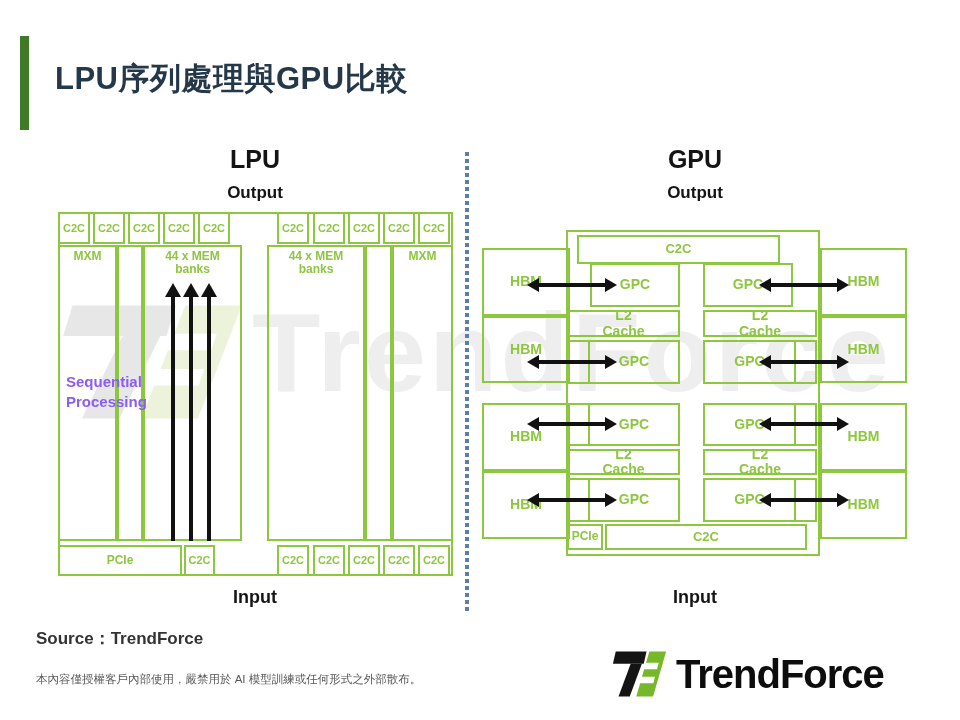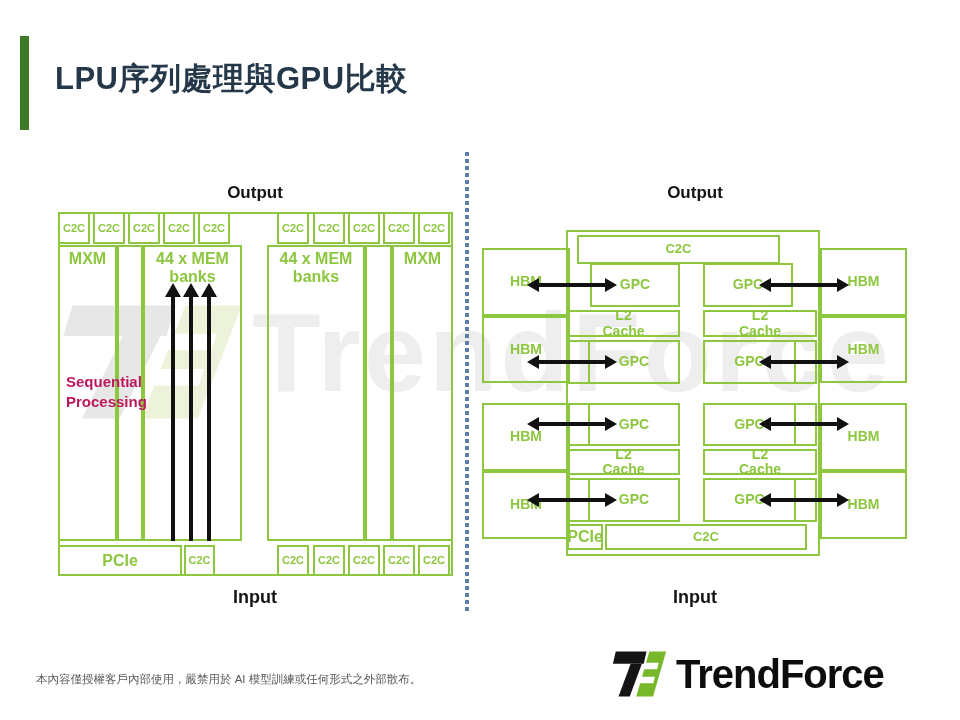--- a/index.html
+++ b/index.html
@@ -15,21 +15,21 @@
   .wm { z-index:0; }
   .wm-text { left:252px; top:288px; font-size:112px; font-weight:bold; color:#eeeeee; letter-spacing:3px; }
   .wm-mark { left:60px; top:296px; width:188px; height:132px; }
 
   
   .gbox { position:absolute; box-sizing:border-box; border:2px solid #8dc63f; color:#8dc63f;
           font-weight:bold; display:flex; align-items:center; justify-content:center;
           text-align:center; background:transparent; z-index:2; line-height:1.1; }
   .toplab { align-items:flex-start; padding-top:3px; }
   .pre { white-space:pre-line; }
-  .f11 { font-size:11px; } .f12 { font-size:16px; } .f13 { font-size:13px; } .f14 { font-size:14px; } .f10 { font-size:14px; }
+  .f11 { font-size:11px; } .f12 { font-size:12px; } .f13 { font-size:13px; } .f14 { font-size:14px; } .f10 { font-size:14px; }
 
   .diagram-caption { position:absolute; color:#141414; font-weight:bold; text-align:center; z-index:3; }
   .big { font-size:25px; } .mid { font-size:17px; }
 
   
   .up-arrow { position:absolute; width:4px; background:#111; z-index:4; }
   .up-arrow::before { content:""; position:absolute; top:-13px; left:-6px; width:0; height:0;
       border-left:8px solid transparent; border-right:8px solid transparent; border-bottom:14px solid #111; }
 
   
@@ -37,21 +37,21 @@
   .harrow::before { content:""; position:absolute; left:-11px; top:-5px; width:0; height:0;
       border-top:7px solid transparent; border-bottom:7px solid transparent; border-right:12px solid #111; }
   .harrow::after  { content:""; position:absolute; right:-11px; top:-5px; width:0; height:0;
       border-top:7px solid transparent; border-bottom:7px solid transparent; border-left:12px solid #111; }
 
   
   .vline-l::before { content:""; position:absolute; left:19px; top:0; bottom:0; width:2px; background:#8dc63f; }
   .vline-r::before { content:""; position:absolute; right:19px; top:0; bottom:0; width:2px; background:#8dc63f; }
   .pad-l { padding-left:21px; } .pad-r { padding-right:21px; }
 
-  .seq-label { left:66px; top:372px; font-size:15px; font-weight:bold; color:#be185d;
+  .seq-label { left:66px; top:372px; font-size:15px; font-weight:bold; color:#8b5cf6;
                line-height:1.3; z-index:5; white-space:pre-line; }
 
   .divider { left:465px; top:152px; width:4px; height:460px; z-index:1;
       background:repeating-linear-gradient(to bottom, #5b7fa6 0 4px, transparent 4px 7px); }
 
   
   .source-line { left:36px; top:627px; font-size:17px; font-weight:bold; color:#333; }
   .disc { left:36px; font-size:11.5px; color:#585858; }
   .logo { left:612px; top:644px; width:340px; height:60px; display:flex; align-items:center; }
   .logo-text { font-size:40px; font-weight:bold; color:#0d0d0d; letter-spacing:-1px; margin-left:8px; }
@@ -68,20 +68,21 @@
     <polygon points="4,4 37,4 34,17 1,17" fill="#e7e7e7"></polygon>
     <polygon points="20,17 32,17 19,52 7,52" fill="#e7e7e7"></polygon>
     <polygon points="40,4 58,4 44,52 26,52" fill="#ecf3da"></polygon>
     <polygon points="35,16 50,16 48.3,23 33,23" fill="#ffffff"></polygon>
     <polygon points="31,31 46,31 44.3,38 29,38" fill="#ffffff"></polygon>
   </svg>
   <div class="abs wm wm-text">TrendForce</div>
 
   <div class="abs divider"></div>
 
+  <div class="diagram-caption big" style="left:195px;top:145px;width:120px;">LPU</div>
   <div class="diagram-caption mid" style="left:195px;top:183px;width:120px;">Output</div>
 
   <div class="gbox" style="left:58px;top:212px;width:395px;height:364px;"></div>
 
   <div class="gbox f11" style="left:58px;top:212px;width:32px;height:32px;">C2C</div>
   <div class="gbox f11" style="left:93px;top:212px;width:32px;height:32px;">C2C</div>
   <div class="gbox f11" style="left:128px;top:212px;width:32px;height:32px;">C2C</div>
   <div class="gbox f11" style="left:163px;top:212px;width:32px;height:32px;">C2C</div>
   <div class="gbox f11" style="left:198px;top:212px;width:32px;height:32px;">C2C</div>
 
@@ -109,20 +110,21 @@
   <div class="gbox f12" style="left:58px;top:545px;width:124px;height:31px;">PCIe</div>
   <div class="gbox f11" style="left:184px;top:545px;width:31px;height:31px;">C2C</div>
   <div class="gbox f11" style="left:277px;top:545px;width:32px;height:31px;">C2C</div>
   <div class="gbox f11" style="left:313px;top:545px;width:32px;height:31px;">C2C</div>
   <div class="gbox f11" style="left:348px;top:545px;width:32px;height:31px;">C2C</div>
   <div class="gbox f11" style="left:383px;top:545px;width:32px;height:31px;">C2C</div>
   <div class="gbox f11" style="left:418px;top:545px;width:32px;height:31px;">C2C</div>
 
   <div class="diagram-caption mid" style="left:195px;top:587px;width:120px;font-size:18px;">Input</div>
 
+  <div class="diagram-caption big" style="left:635px;top:145px;width:120px;">GPU</div>
   <div class="diagram-caption mid" style="left:635px;top:183px;width:120px;">Output</div>
 
   <div class="gbox" style="left:566px;top:230px;width:254px;height:326px;"></div>
   <div class="gbox f13" style="left:577px;top:235px;width:203px;height:29px;">C2C</div>
 
   <div class="gbox f14" style="left:590px;top:263px;width:90px;height:44px;">GPC</div>
   <div class="gbox f10 pre" style="left:567px;top:310px;width:113px;height:27px;">L2
 Cache</div>
   <div class="gbox f14 vline-l pad-l" style="left:567px;top:340px;width:113px;height:44px;">GPC</div>
   <div class="gbox f14 vline-l pad-l" style="left:567px;top:403px;width:113px;height:43px;">GPC</div>
@@ -155,20 +157,21 @@
   <div class="harrow" style="left:538px;top:360px;width:68px;"></div>
   <div class="harrow" style="left:538px;top:422px;width:68px;"></div>
   <div class="harrow" style="left:538px;top:498px;width:68px;"></div>
   <div class="harrow" style="left:770px;top:283px;width:68px;"></div>
   <div class="harrow" style="left:770px;top:360px;width:68px;"></div>
   <div class="harrow" style="left:770px;top:422px;width:68px;"></div>
   <div class="harrow" style="left:770px;top:498px;width:68px;"></div>
 
   <div class="diagram-caption mid" style="left:635px;top:587px;width:120px;font-size:18px;">Input</div>
 
+  <div class="abs source-line">Source：TrendForce</div>
   <div class="abs disc" style="top:672px;text-align:right;">本內容僅授權客戶內部使用，嚴禁用於 AI 模型訓練或任何形式之外部散布。</div>
 
   <div class="abs logo">
     <svg width="56" height="56" viewBox="0 0 60 56">
       <polygon points="4,4 37,4 34,17 1,17" fill="#141414"></polygon>
       <polygon points="20,17 32,17 19,52 7,52" fill="#141414"></polygon>
       <polygon points="40,4 58,4 44,52 26,52" fill="#76b82a"></polygon>
       <polygon points="35,16 50,16 48.3,23 33,23" fill="#ffffff"></polygon>
       <polygon points="31,31 46,31 44.3,38 29,38" fill="#ffffff"></polygon>
     </svg>

